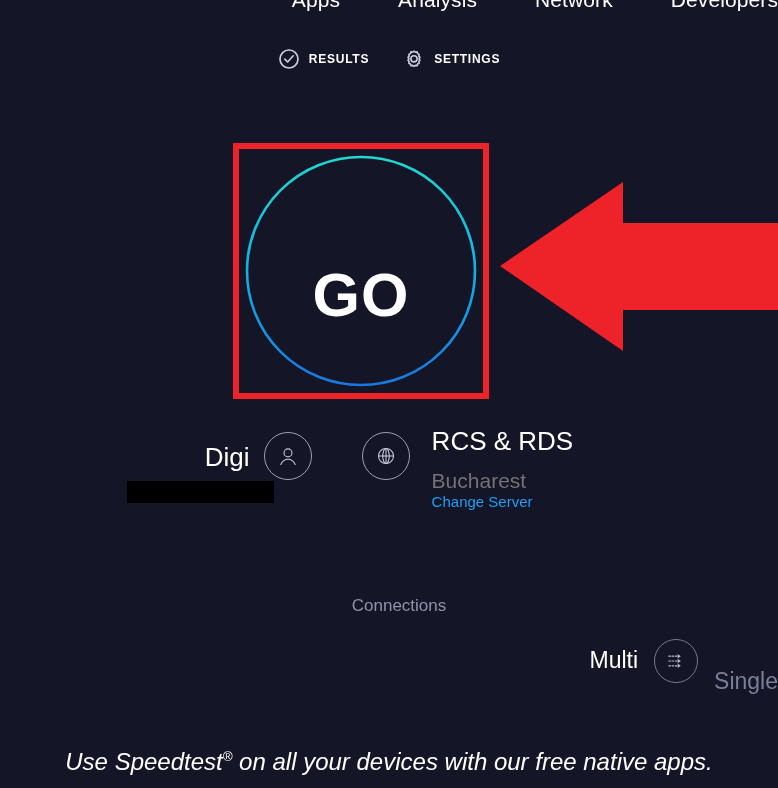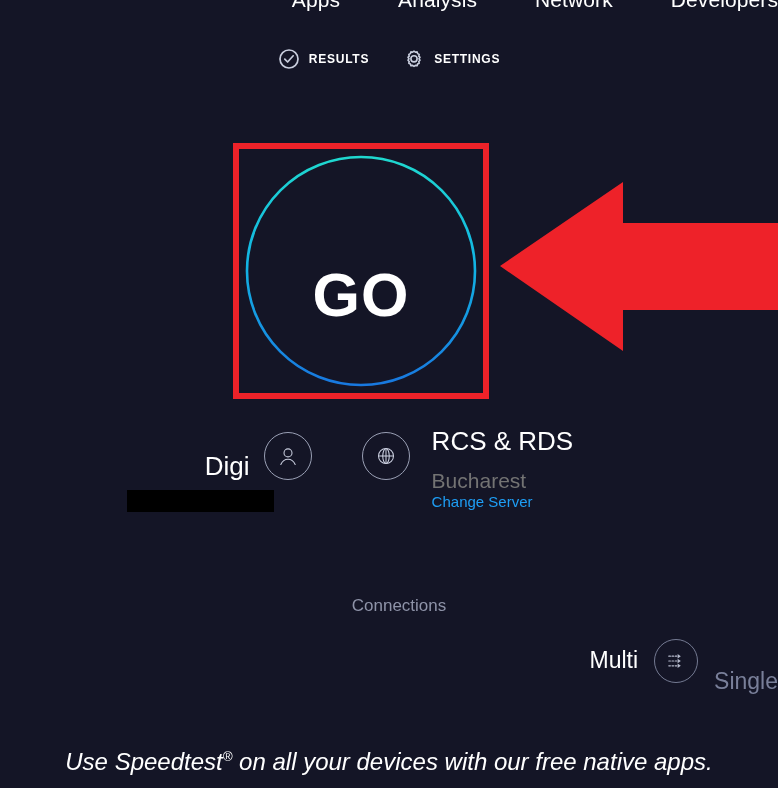--- a/index.html
+++ b/index.html
@@ -54,21 +54,21 @@
 
   
   .red-arrow { position:absolute; left:500px; top:170px; width:278px; height:190px; }
 
   
   .isp-row {
     position:absolute; top:428px; left:0; width:778px;
     display:flex; align-items:flex-start; justify-content:center;
   }
   .isp-left {
-    display:flex; align-items:flex-end; flex-direction:row;
+    display:flex; align-items:center; flex-direction:row;
     margin-right:50px;
   }
   .isp-left-text { text-align:right; padding-top:7px; position:relative; }
   .isp-name { color:#ffffff; font-size:26px; font-weight:400; line-height:1.05; }
   .redact-bar {
     position:absolute; right:-24px; top:44px;
     width:147px; height:22px; background:#000000;
   }
   .circ-icon {
     width:48px; height:48px; border:1.6px solid #9aa0b5;

